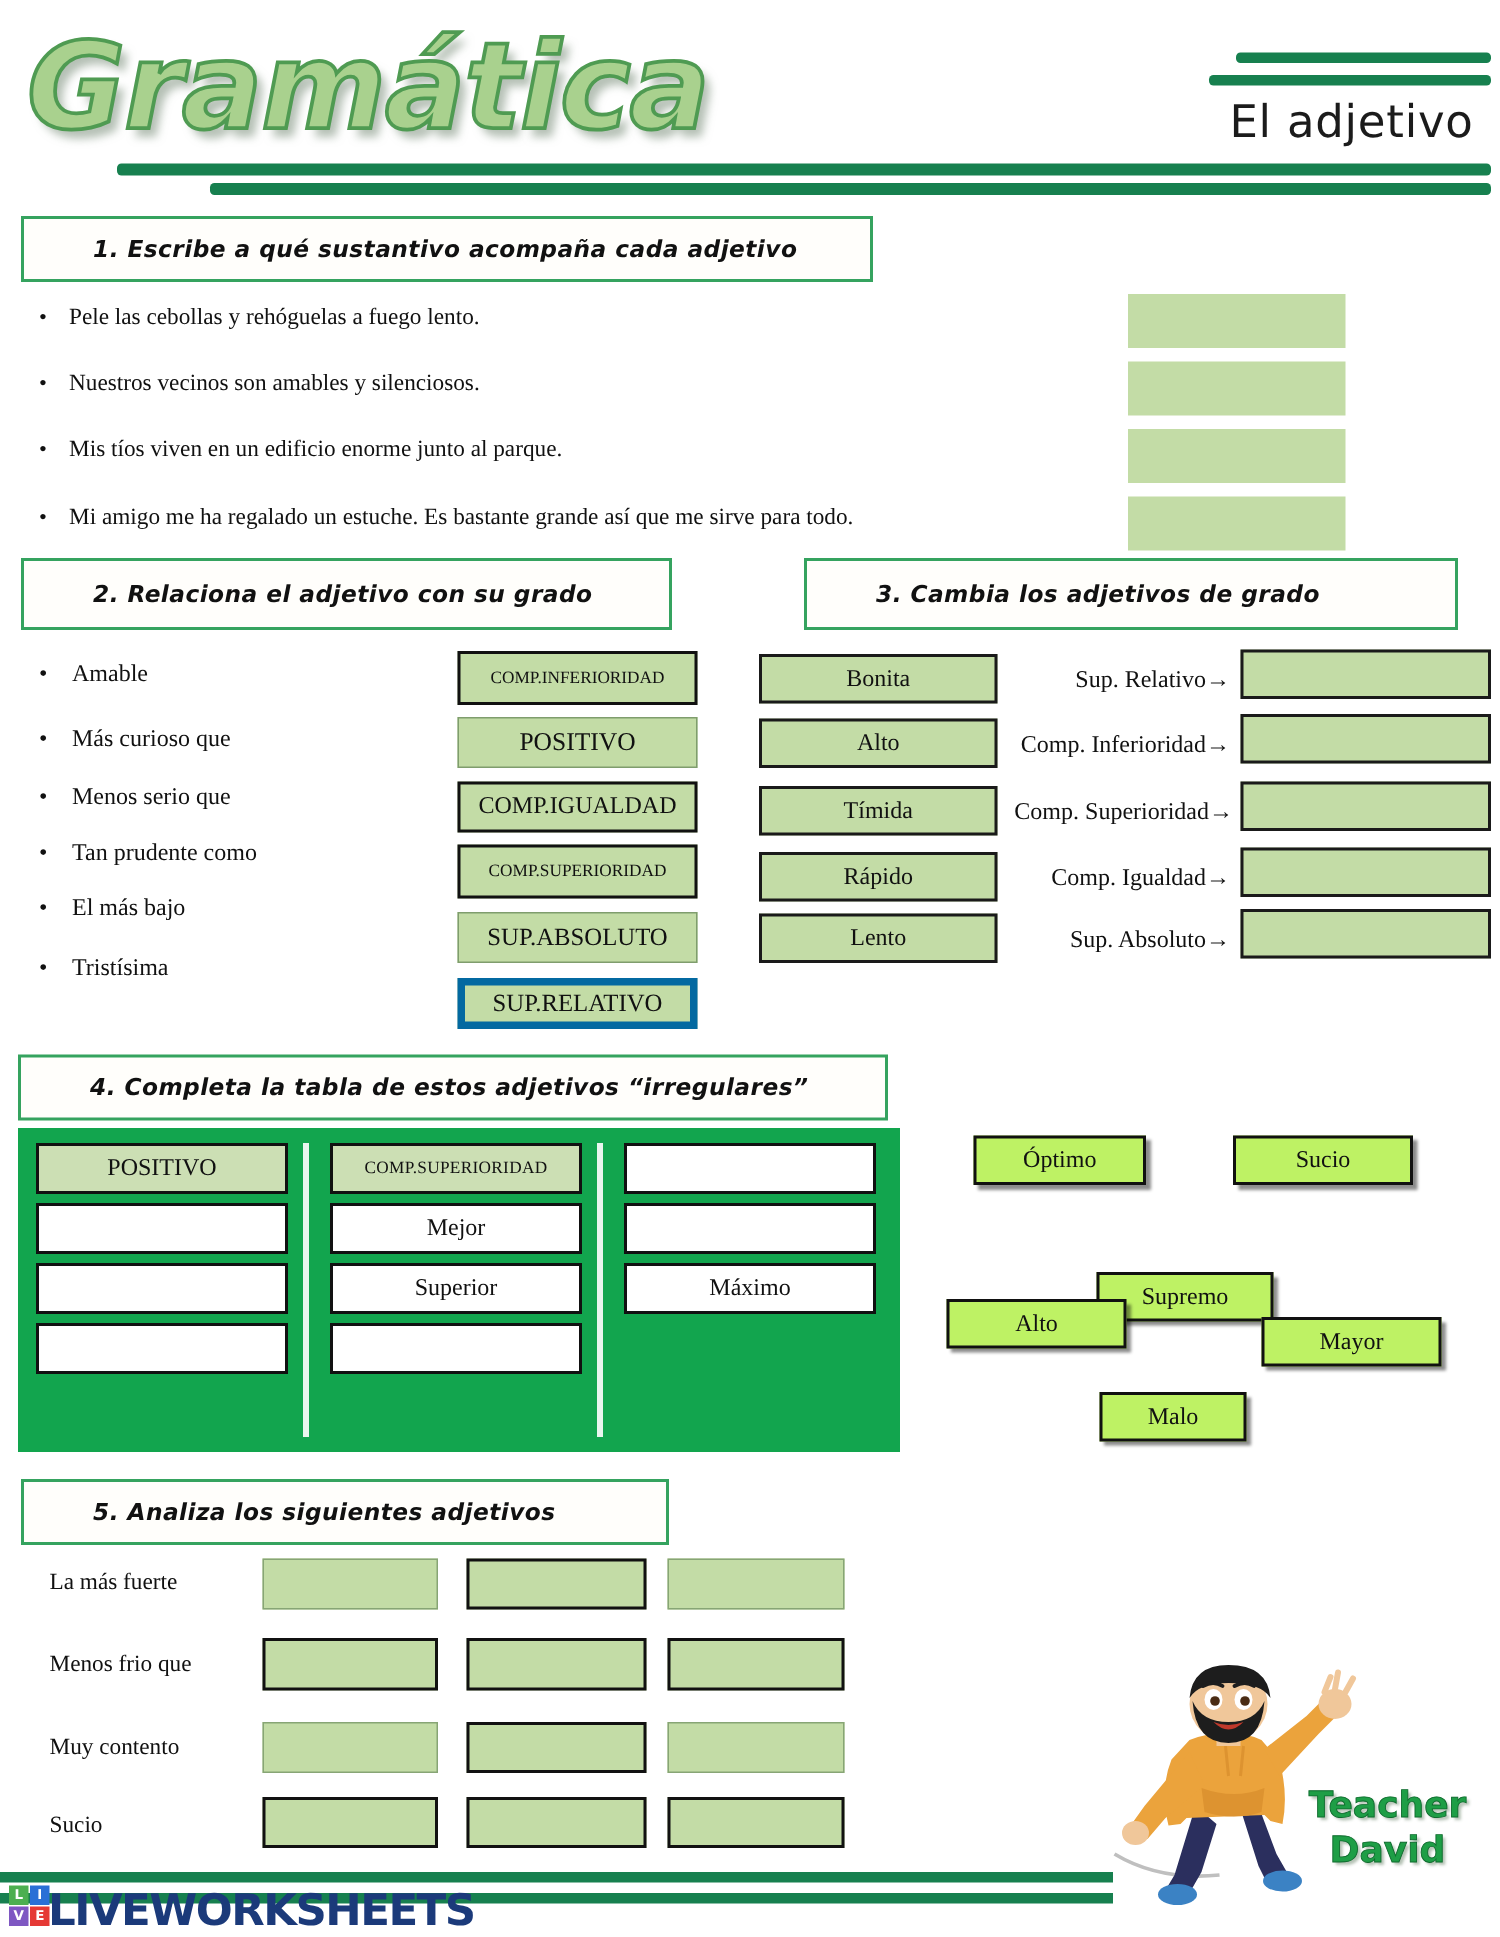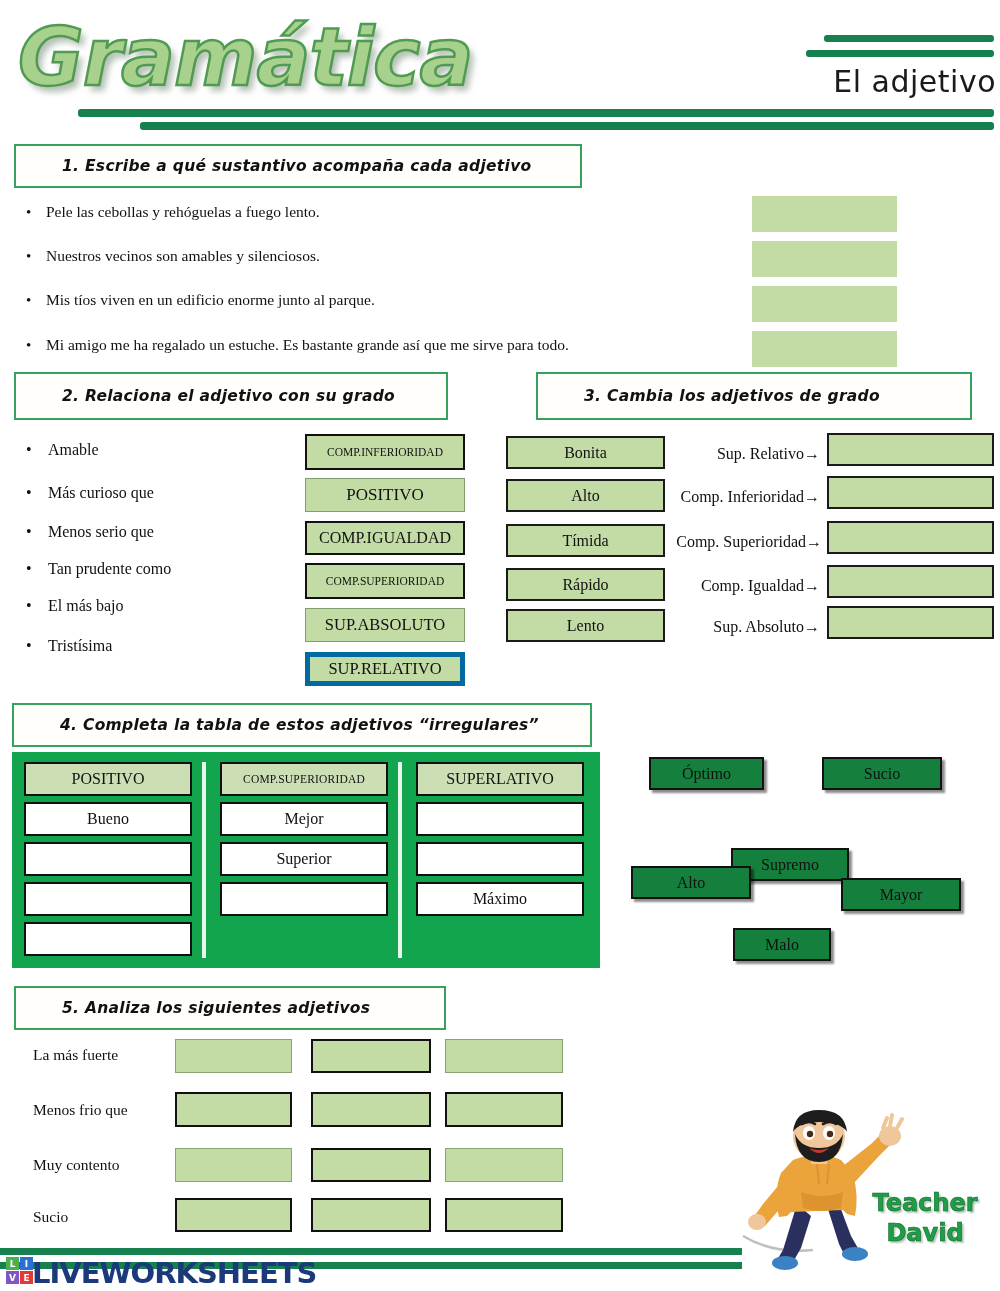--- a/index.html
+++ b/index.html
@@ -21,21 +21,21 @@
     letter-spacing:-1px;
     line-height:100px;
     white-space:nowrap;
   }
   .hbar{background:#17804f;border-radius:3px;}
   #hbar-top-right-1{left:824px;top:35px;width:170px;height:7px;}
   #hbar-top-right-2{left:806px;top:50px;width:188px;height:7px;}
   #subtitle-box{
     left:806px;top:60px;width:190px;height:44px;
     font-family:"DejaVu Sans", sans-serif;
-    font-size:30px;color:#1b1b1b;text-align:right;
+    font-size:30px;color:#1b1b1b;text-align:center;
     letter-spacing:.5px;line-height:44px;white-space:nowrap;
   }
   #hbar-main-1{left:78px;top:109px;width:916px;height:8px;}
   #hbar-main-2{left:140px;top:122px;width:854px;height:8px;}
 
   
   .sect-title{
     border:2px solid #35a35f;background:#fffefb;
     font-family:"DejaVu Sans", sans-serif;
     font-style:italic;font-weight:bold;
@@ -98,21 +98,21 @@
     height:34px;margin-bottom:6px;background:#ffffff;border:2px solid #111;
     box-sizing:border-box;display:flex;align-items:center;justify-content:center;
     font-family:"Liberation Serif", serif;font-size:16px;color:#111;
   }
   .ex4-cell.header{background:#ccdfb4;}
   .ex4-cell.header.small{font-size:11.5px;letter-spacing:.2px;}
   .ex4-divider{position:absolute;top:10px;width:4px;height:196px;background:#e9f6ee;}
 
   
   .wordchip{
-    background:#15803d;border:2px solid #111;box-sizing:border-box;
+    background:#bef264;border:2px solid #111;box-sizing:border-box;
     display:flex;align-items:center;justify-content:center;
     font-family:"Liberation Serif", serif;font-size:16px;color:#111;
     box-shadow:3px 3px 2px rgba(0,0,0,.45);
   }
 
   
   .ex5-label{
     font-family:"Liberation Serif", serif;font-size:15.5px;color:#111;
     white-space:nowrap;
   }
@@ -202,35 +202,33 @@
 
 <div class="abs ex3-word" style="left:506px;top:609px;width:159px;height:33px;">Lento</div>
 <div class="abs ex3-grade" style="left:600px;top:618px;width:220px;"><span>Sup. Absoluto</span><span>→</span></div>
 <div class="abs ex3-answer" style="left:827px;top:606px;width:167px;height:33px;"></div>
 
 <div class="abs sect-title" id="sect4-title">4.  Completa la tabla de estos adjetivos “irregulares”</div>
 
 <div class="abs" id="ex4-table">
   <div class="ex4-col" style="left:12px;">
     <div class="ex4-cell header">POSITIVO</div>
-    <div class="ex4-cell">Bueno</div>
     <div class="ex4-cell"></div>
     <div class="ex4-cell"></div>
     <div class="ex4-cell"></div>
   </div>
   <div class="ex4-divider" style="left:190px;"></div>
   <div class="ex4-col" style="left:208px;">
     <div class="ex4-cell header small">COMP.SUPERIORIDAD</div>
     <div class="ex4-cell">Mejor</div>
     <div class="ex4-cell">Superior</div>
     <div class="ex4-cell"></div>
   </div>
   <div class="ex4-divider" style="left:386px;"></div>
   <div class="ex4-col" style="left:404px;">
-    <div class="ex4-cell header">SUPERLATIVO</div>
     <div class="ex4-cell"></div>
     <div class="ex4-cell"></div>
     <div class="ex4-cell">Máximo</div>
   </div>
 </div>
 
 <div class="abs wordchip" style="left:649px;top:757px;width:115px;height:33px;">Óptimo</div>
 <div class="abs wordchip" style="left:822px;top:757px;width:120px;height:33px;">Sucio</div>
 <div class="abs wordchip" style="left:731px;top:814px;width:118px;height:33px;margin-top:34px;">Supremo</div>
 <div class="abs wordchip" style="left:631px;top:866px;width:120px;height:33px;">Alto</div>

